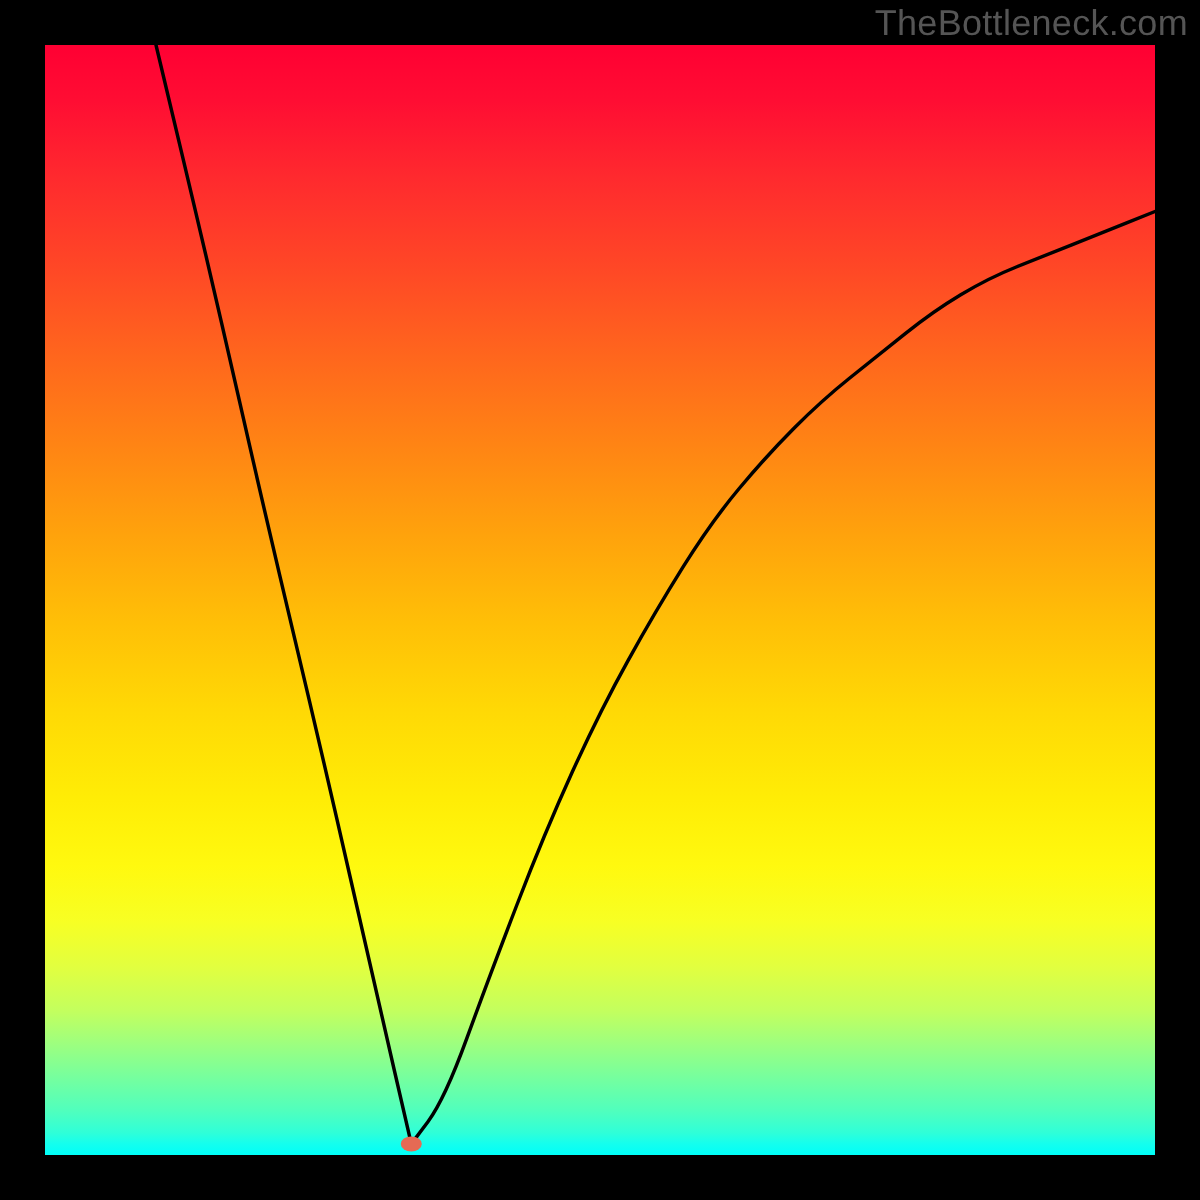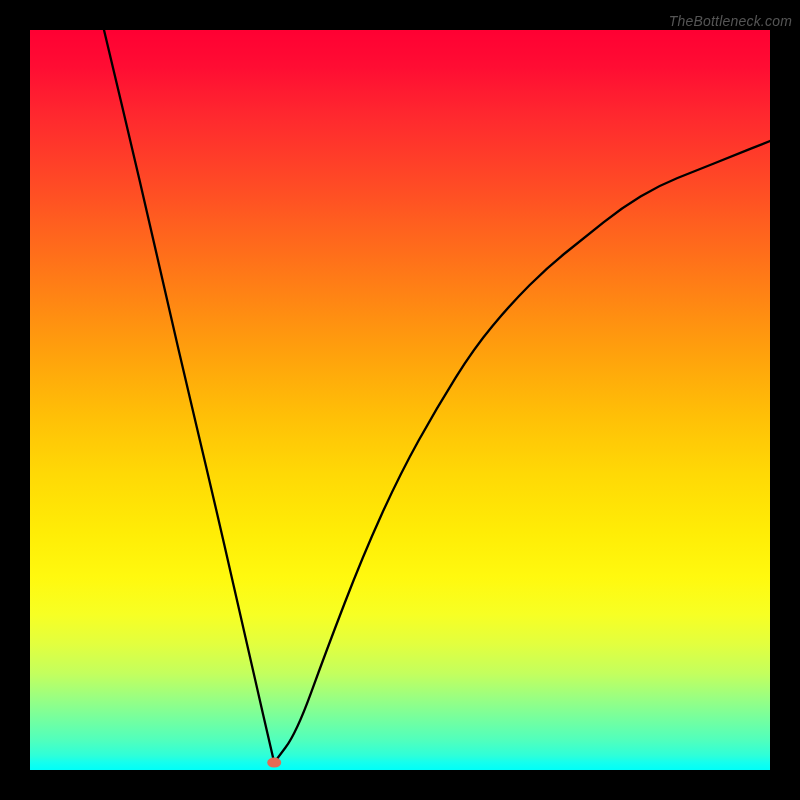--- a/index.html
+++ b/index.html
@@ -12,28 +12,27 @@
     font-family: Arial, Helvetica, sans-serif;
   }
   .outer {
     position: relative;
     width: 800px;
     height: 800px;
     background: #000;
   }
   .watermark {
     position: absolute;
-    top: 13px;
+    top: 2px;
     right: 8px;
     color: #555;
-    font-size: 14px;
+    font-size: 24px;
     font-weight: 500;
     z-index: 5;
     letter-spacing: 0.2px;
-    font-style: italic;
   }
   .plot-area {
     position: absolute;
     left: 30px;
     top: 30px;
     width: 740px;
     height: 740px;
   }
   .gradient-bg {
     position: absolute;

